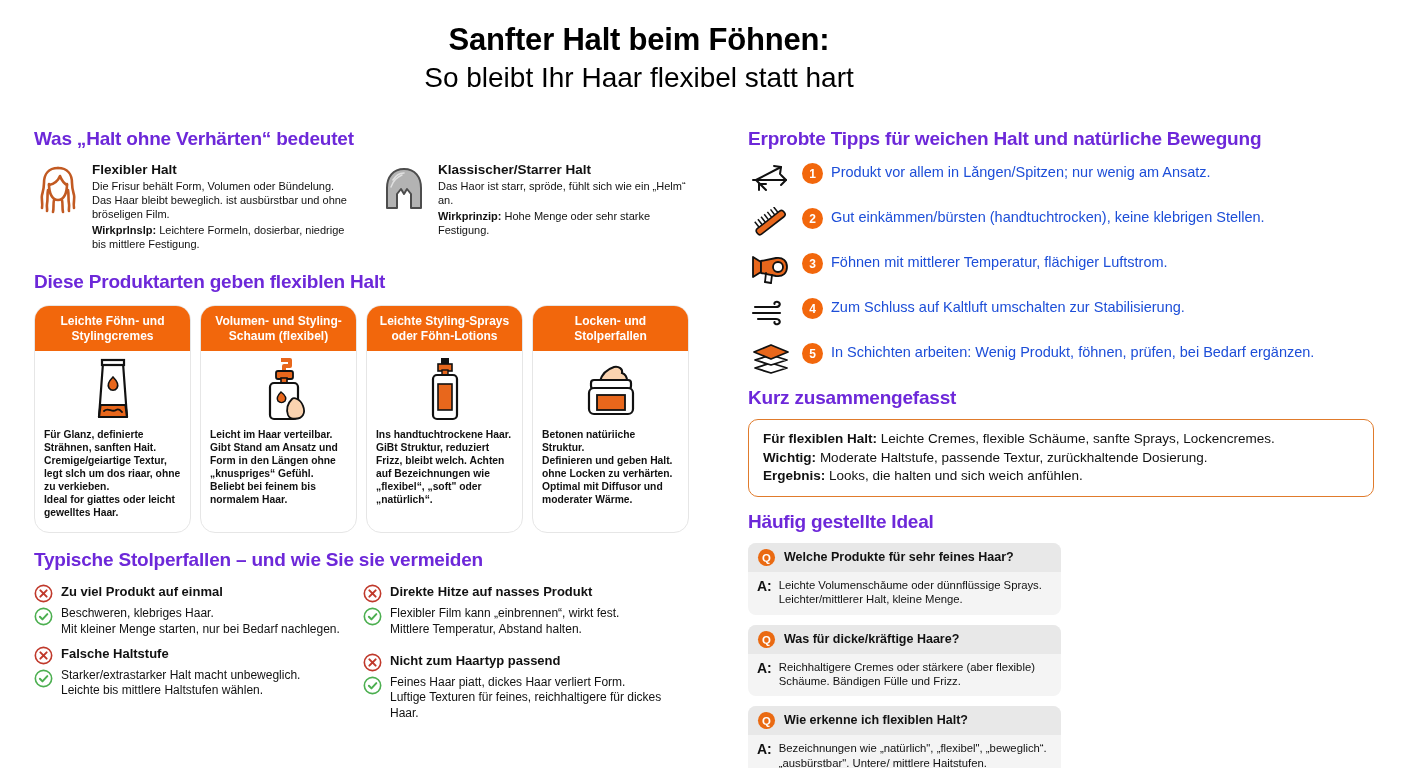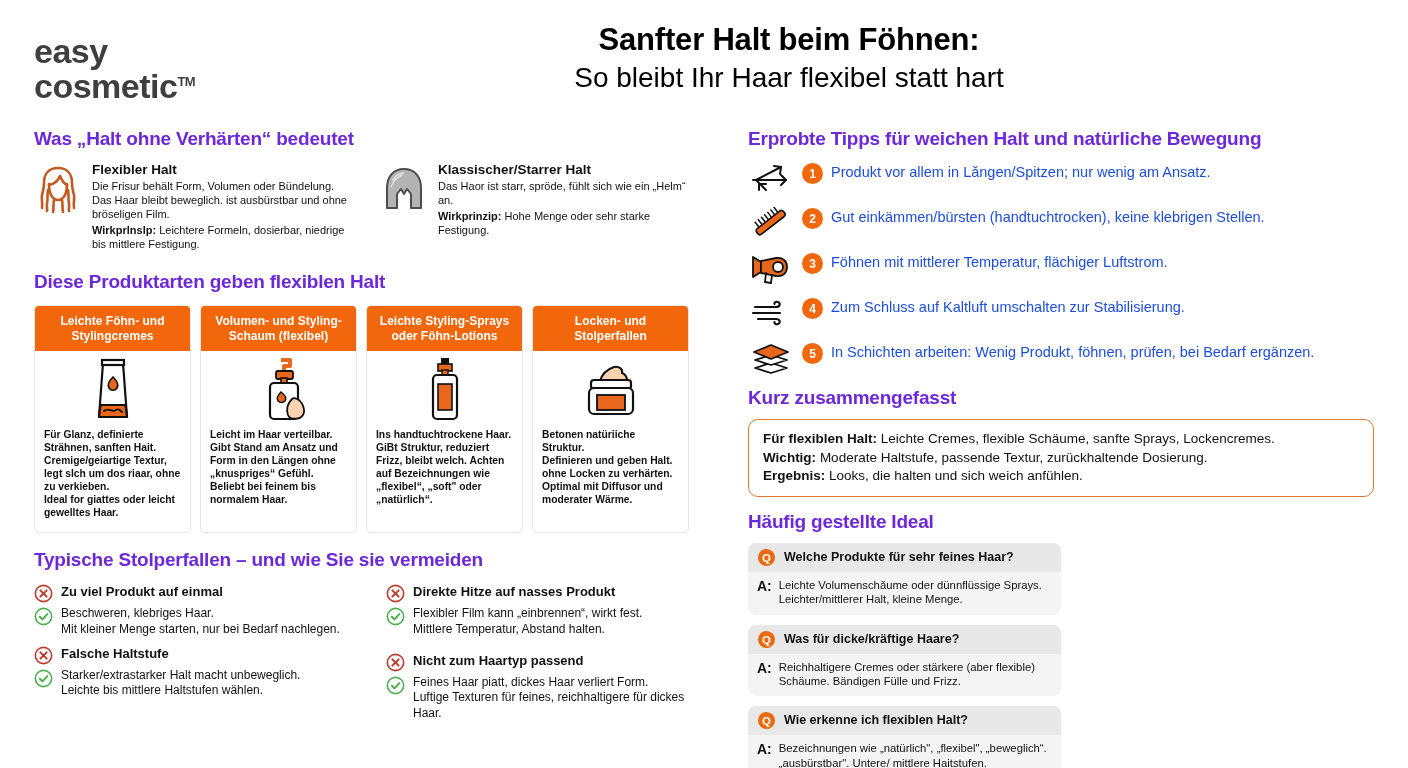--- a/index.html
+++ b/index.html
@@ -40,42 +40,42 @@
   .def-title { font-size: 13.5px; font-weight: 700; color: #111; margin-bottom: 2px; }
   .def-text { font-size: 11px; line-height: 1.28; color: #111; }
   .def-text b { font-weight: 700; }
   .def-text p { margin-bottom: 2px; }
 
   
   .cards { display: flex; gap: 9px; margin-top: 4px; }
   .card {
     width: 157px; flex: 0 0 157px;
     border: 1.3px solid #e6e6e6;
-    border-radius: 5px;
+    border-radius: 15px;
     overflow: hidden;
     background: #fff;
     display: flex; flex-direction: column;
     height: 228px;
   }
   .card-head {
     background: #f2670c;
     color: #fff;
     font-size: 12px; font-weight: 700;
     text-align: center;
     padding: 8px 6px;
     line-height: 1.2;
     min-height: 44px;
     display: flex; align-items: center; justify-content: center;
   }
   .card-icon { height: 74px; display: flex; align-items: center; justify-content: center; padding-top: 4px; }
   .card-text { font-size: 10.3px; line-height: 1.26; font-weight: 700; color: #111; padding: 4px 9px 8px 9px; }
 
   
   .pitfalls { margin-top: 16px; }
-  .pit-cols { display: flex; gap: 32px; }
+  .pit-cols { display: flex; gap: 9px; }
   .pit-col { width: 320px; }
   .pit-item { margin-bottom: 7px; }
   .pit-row { display: flex; gap: 8px; align-items: flex-start; }
   .pit-row + .pit-row { margin-top: 3px; }
   .ico-circ { flex: 0 0 19px; width: 19px; height: 19px; margin-top: 1px; }
   .pit-bad-title { font-size: 13px; font-weight: 700; color: #111; line-height: 1.35; }
   .pit-good-text { font-size: 12px; line-height: 1.3; color: #111; }
 
   
   .tips { margin-top: 2px; }
@@ -112,24 +112,20 @@
   .faq-a-mark { font-size: 14px; font-weight: 700; color: #111; line-height: 1.18; flex: 0 0 auto; }
   .faq-a-text { font-size: 11.3px; line-height: 1.27; color: #111; }
   .q-badge { flex: 0 0 19px; width: 19px; height: 19px; }
 </style>
 </head>
 <body>
 
 <div class="page">
 
   <div class="header">
-    <div class="logo">
-      <div class="logo-line">easy</div>
-      <div class="logo-line"><span class="logo-line2">cosmetic</span><span class="logo-tm">TM</span></div>
-    </div>
     <div class="title-wrap">
       <div class="title-main">Sanfter Halt beim Föhnen:</div>
       <div class="title-sub">So bleibt Ihr Haar flexibel statt hart</div>
     </div>
   </div>
 
   <div class="cols">
 
     <div class="col-left">
 

